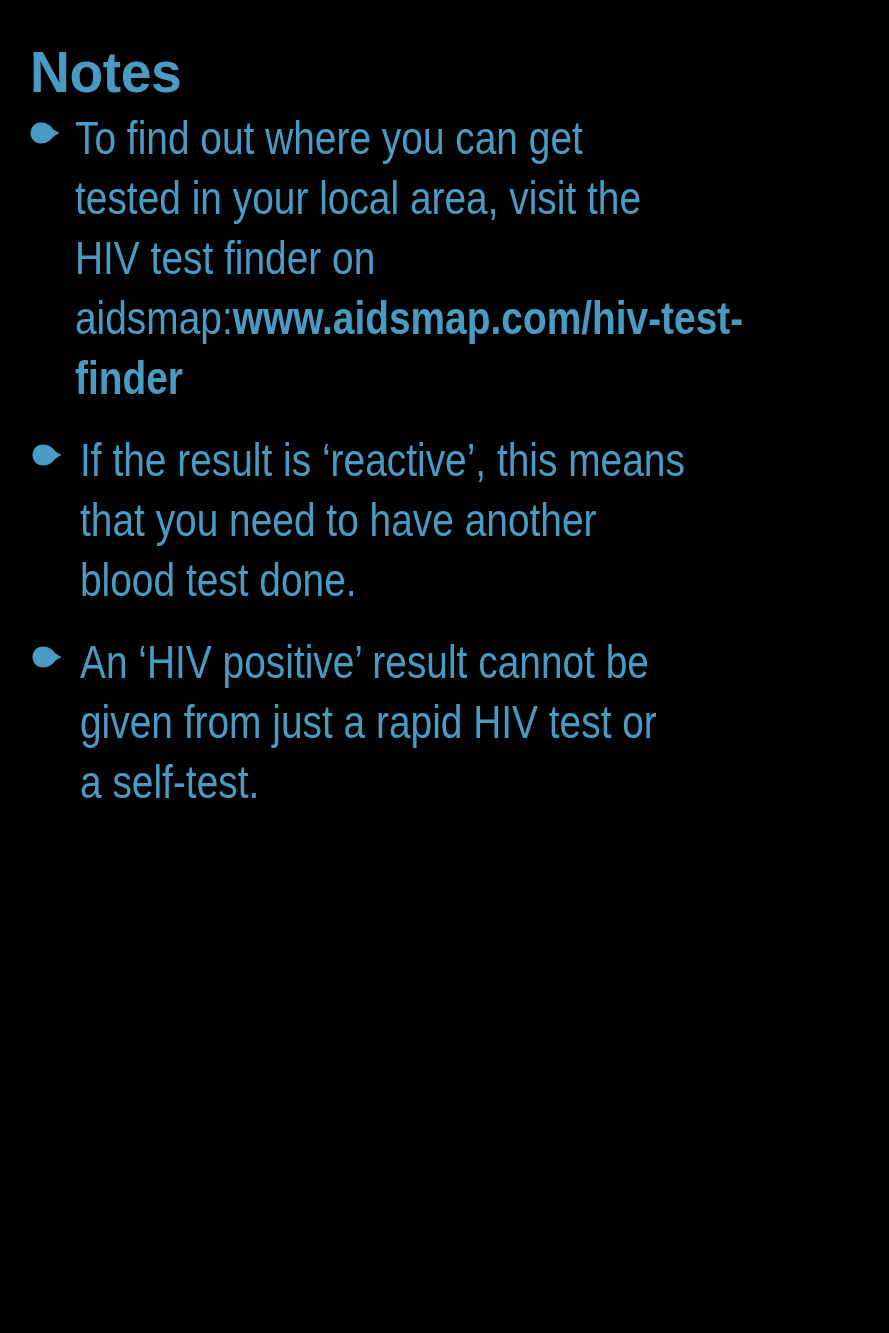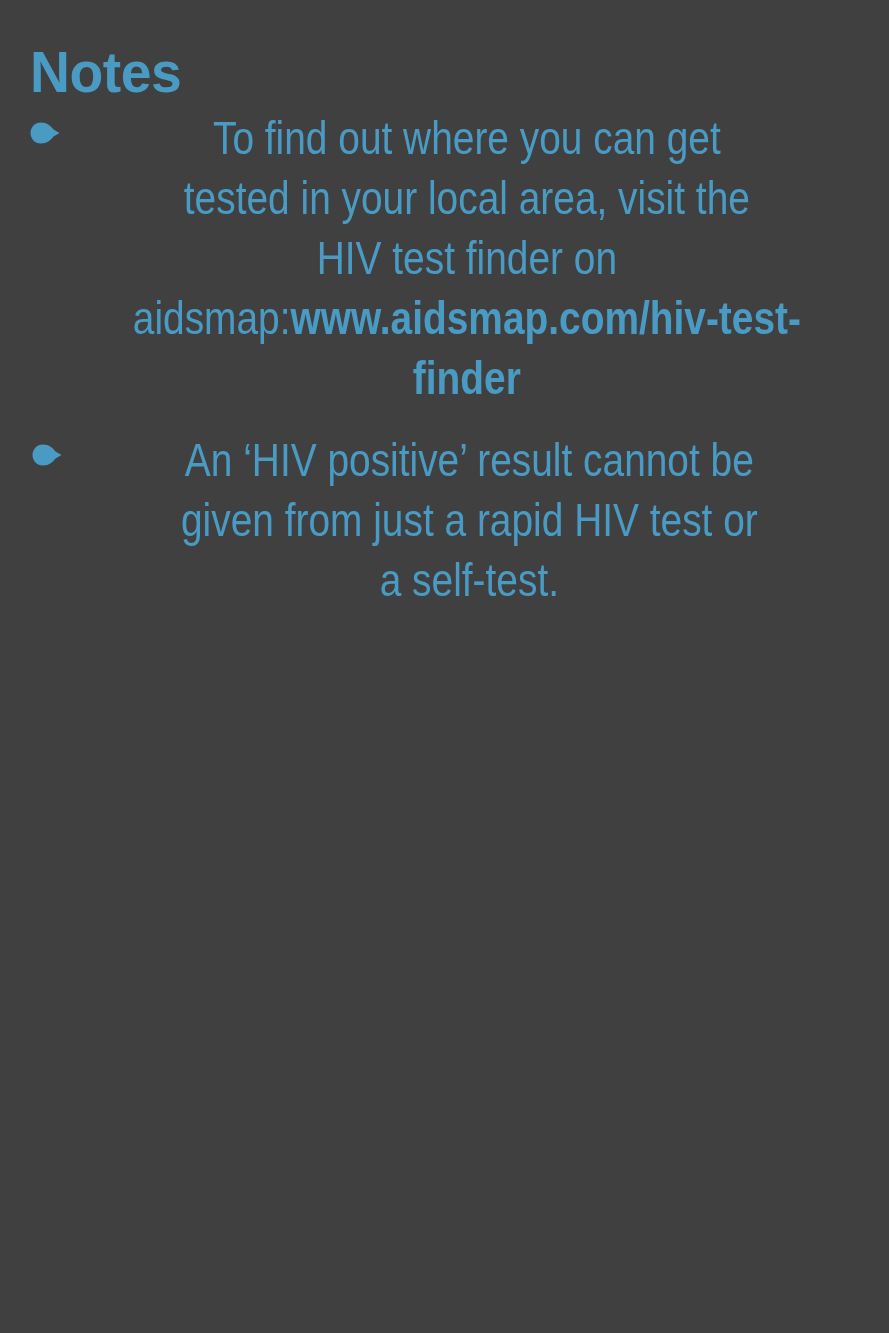--- a/index.html
+++ b/index.html
@@ -12,21 +12,21 @@
     height: 1333px;
     overflow: hidden;
     font-family: "Liberation Sans", sans-serif;
     -webkit-font-smoothing: antialiased;
   }
 
   .page {
     position: relative;
     width: 889px;
     height: 1333px;
-    background: #404040;
+    background: #000000;
     box-sizing: border-box;
     padding: 0 30px 0 30px;
   }
 
   .page-title {
     color: #4a9bc4;
     font-weight: bold;
     font-size: 57px;
     line-height: 60px;
     letter-spacing: -0.5px;
@@ -40,21 +40,20 @@
   .notes-list {
     list-style: none;
     margin: 0;
     padding: 0;
   }
 
   .note-item {
     position: relative;
     margin: 0 0 22px 0;
     padding-left: 45px;
-    text-align: center;
   }
 
   .note-item.indented {
     padding-left: 50px;
   }
 
   .note-item:last-child {
     margin-bottom: 0;
   }
 
@@ -105,20 +104,30 @@
         </svg>
       </span>
       <span class="note-text"><span>To find out where you can get
 tested in your local area, visit the
 HIV test finder on aidsmap:</span><span class="url">www.aidsmap.com/hiv-test-
 finder</span></span>
     </li>
 
 
 
+    <li class="note-item indented">
+      <span class="bullet-icon">
+        <svg width="30" height="22" viewBox="0 0 30 22" xmlns="http://www.w3.org/2000/svg">
+          <path d="M11 0.5 C17 0.5 21 4 23.5 7.5 L29.5 11 L23.5 14.5 C21 18 17 21.5 11 21.5 C4.9 21.5 0.5 16.8 0.5 11 C0.5 5.2 4.9 0.5 11 0.5 Z" fill="#4a9bc4"></path>
+        </svg>
+      </span>
+      <span class="note-text">If the result is ‘reactive’, this means
+that you need to have another
+blood test done.</span>
+    </li>
 
     <li class="note-item indented">
       <span class="bullet-icon">
         <svg width="30" height="22" viewBox="0 0 30 22" xmlns="http://www.w3.org/2000/svg">
           <path d="M11 0.5 C17 0.5 21 4 23.5 7.5 L29.5 11 L23.5 14.5 C21 18 17 21.5 11 21.5 C4.9 21.5 0.5 16.8 0.5 11 C0.5 5.2 4.9 0.5 11 0.5 Z" fill="#4a9bc4"></path>
         </svg>
       </span>
       <span class="note-text">An ‘HIV positive’ result cannot be
 given from just a rapid HIV test or
 a self-test.</span>

